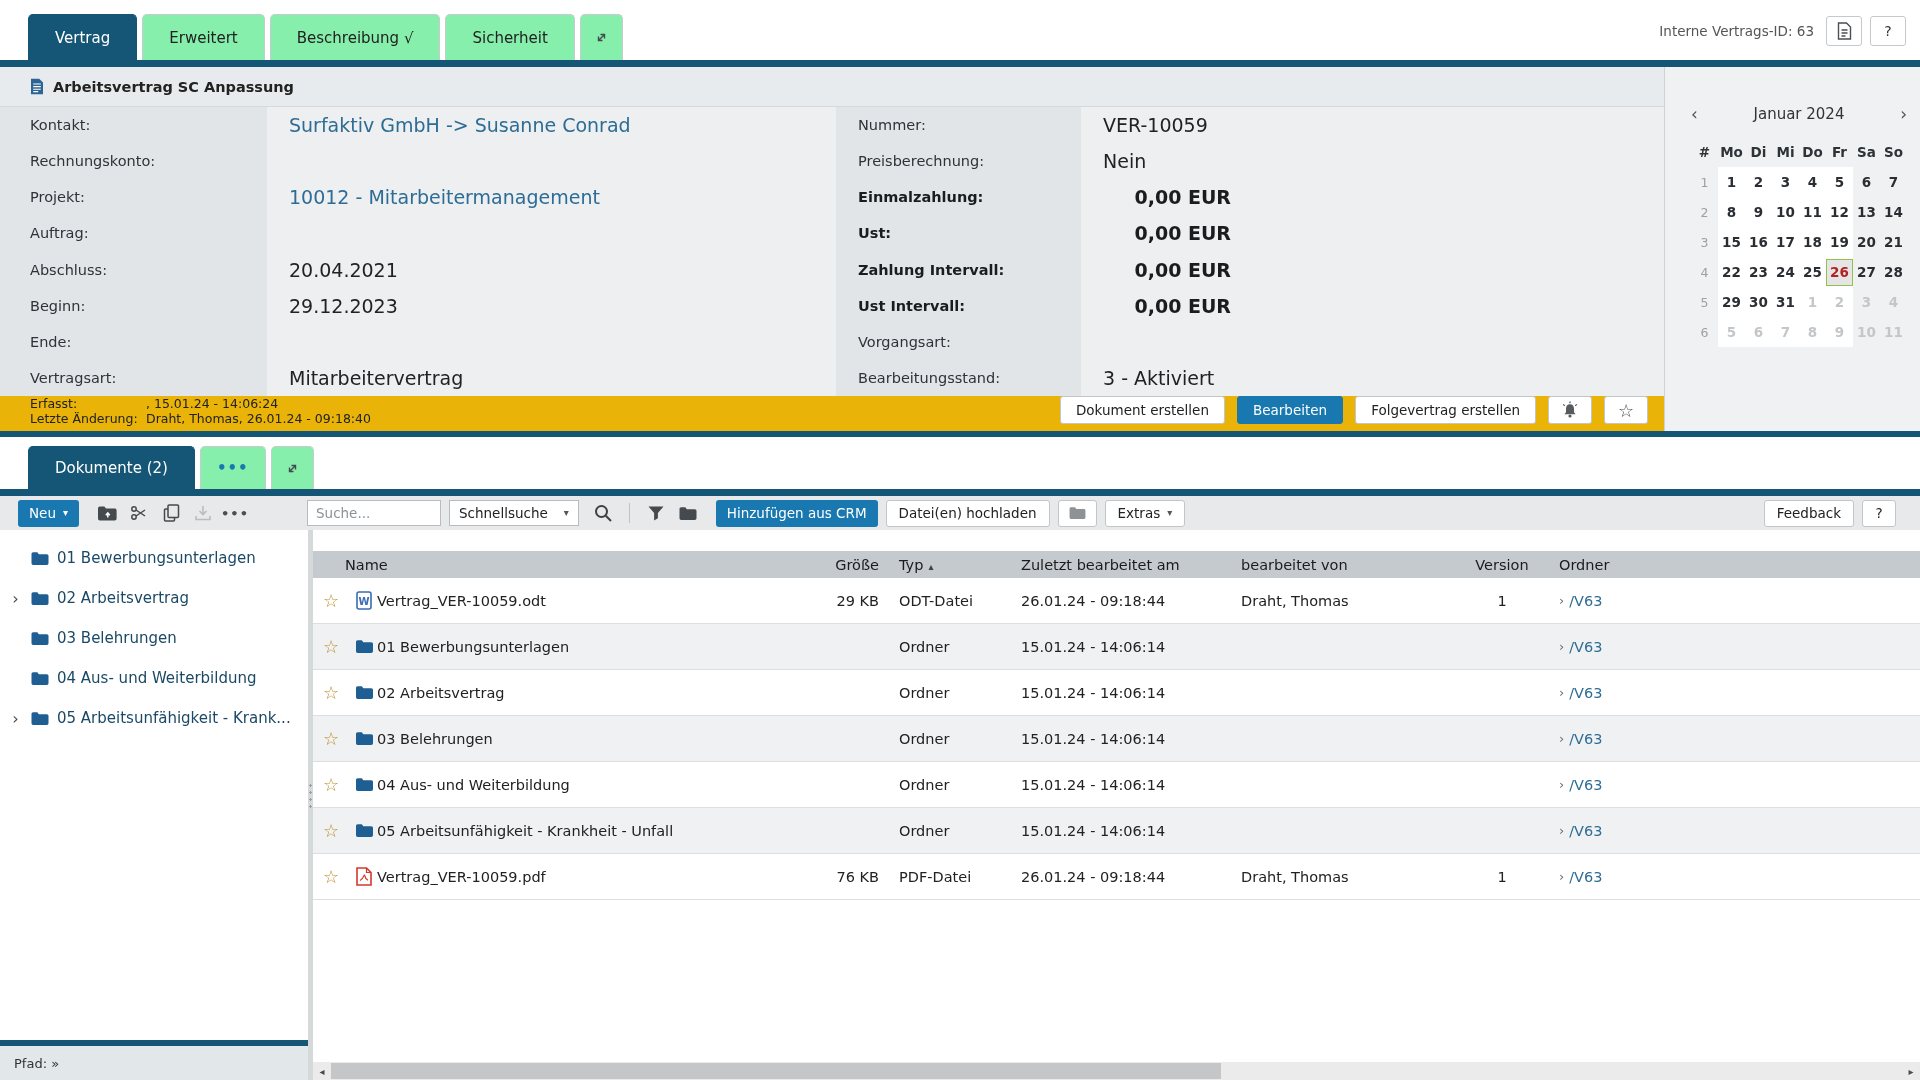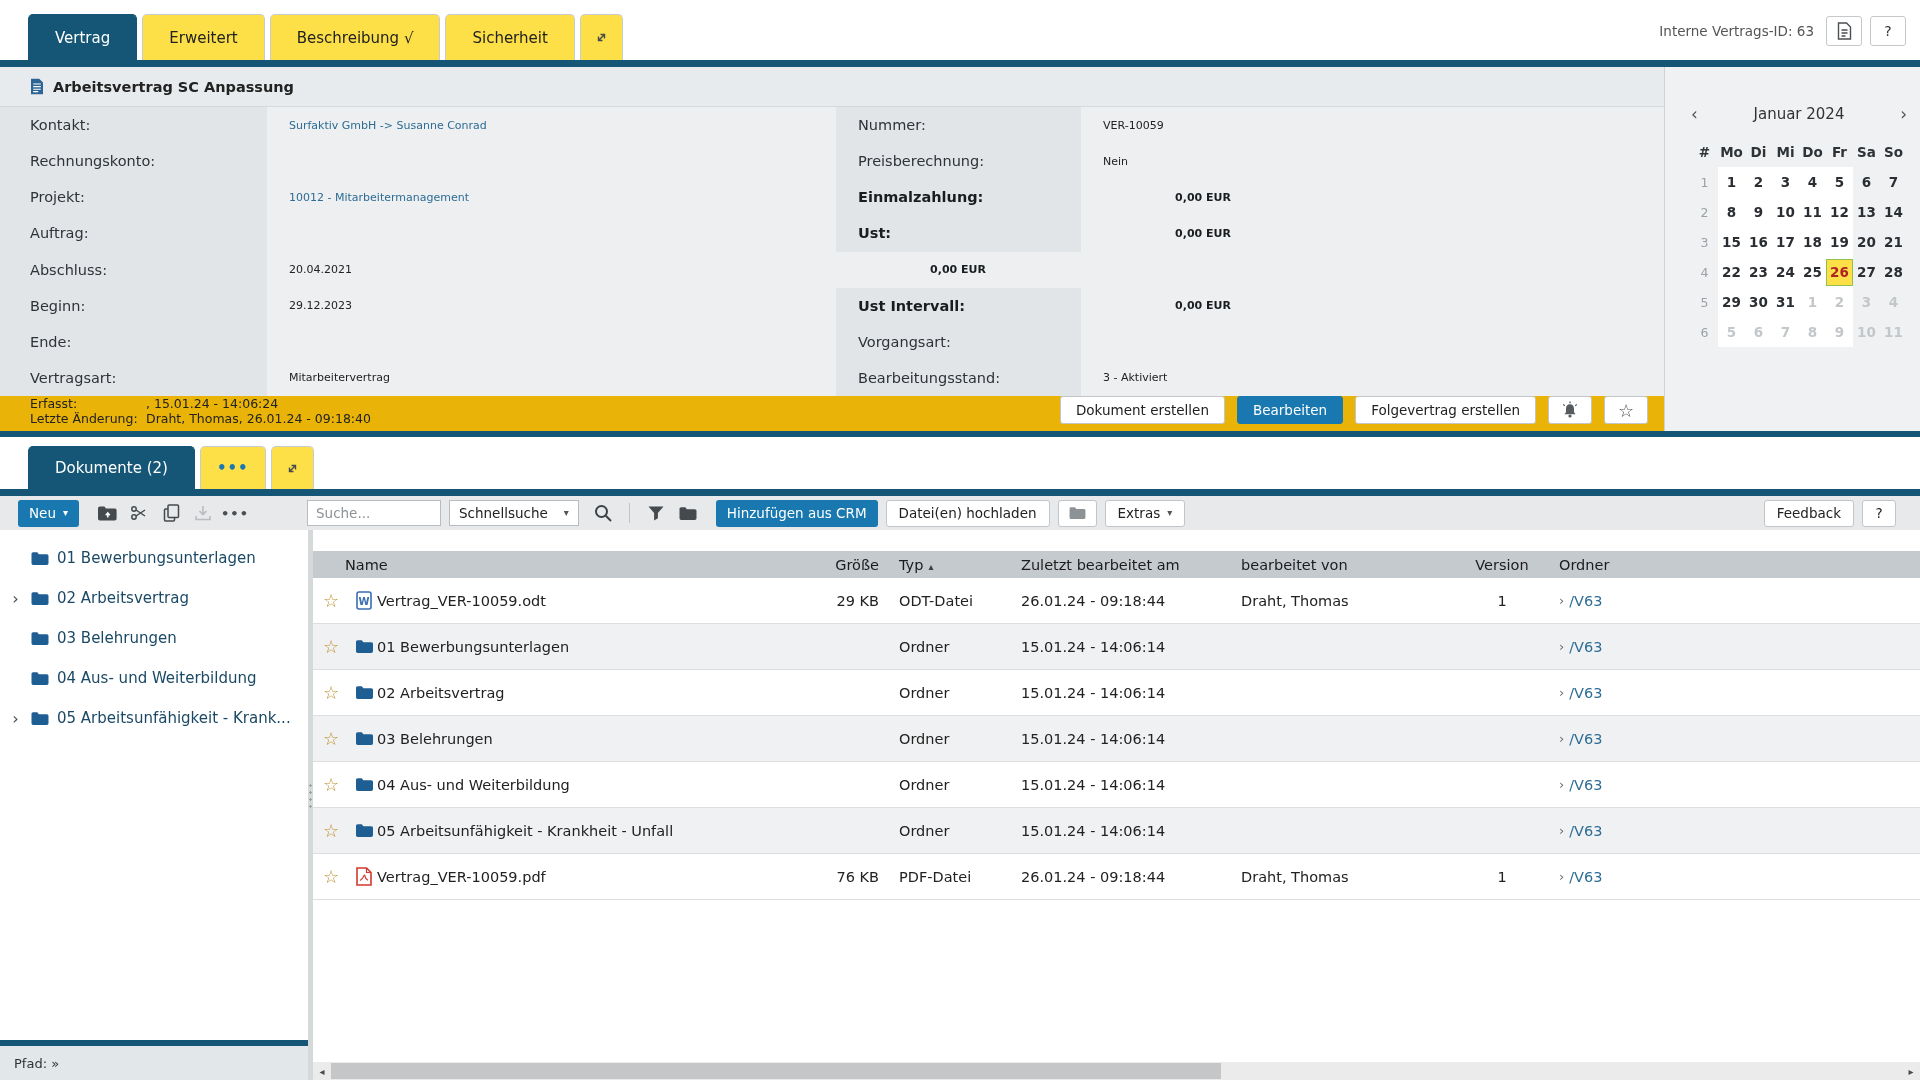--- a/index.html
+++ b/index.html
@@ -11,21 +11,21 @@
     --selected-day-border:#94c04c;
   }
   *{box-sizing:border-box;margin:0;padding:0}
   html,body{width:1920px;height:1080px;overflow:hidden;background:#fff;
     font-family:"DejaVu Sans","Liberation Sans",sans-serif;font-size:14px;color:#222}
   .app{width:1920px;height:1080px;display:flex;flex-direction:column}
 
   
   .topbar{height:60px;display:flex;align-items:flex-end;padding-left:28px;background:#fff;position:relative;flex:none}
   .tab{height:46px;padding:0 26px;display:flex;align-items:center;font-size:15px;
-    border:1px solid #c8cbcd;border-bottom:none;border-radius:5px 5px 0 0;margin-right:5px;background:#fde047;color:#222;cursor:pointer}
+    border:1px solid #c8cbcd;border-bottom:none;border-radius:5px 5px 0 0;margin-right:5px;background:#86efac;color:#222;cursor:pointer}
   .tab.active{background:var(--accent-dark);border-color:var(--accent-dark);color:#fff}
   .tab.icon-tab{padding:0 13px}
   .topbar-right{position:absolute;right:14px;top:16px;display:flex;align-items:center;gap:8px}
   .topbar-right .id-label{color:#555;font-size:13.5px;margin-right:4px}
   .sq-btn{min-width:36px;height:30px;background:#fff;border:1px solid #c6c9cb;border-radius:3px;
     display:inline-flex;align-items:center;justify-content:center;font-size:14px;color:#333;cursor:pointer}
 
   .bar-blue{height:7px;background:var(--accent-dark);flex:none}
   .bar-blue-thin{height:6px;background:var(--accent-dark);flex:none}
 
@@ -35,21 +35,21 @@
   .title-row{height:40px;background:#e8ebed;display:flex;align-items:center;gap:9px;
     padding-left:30px;border-bottom:1px solid #d6d9db;font-weight:bold;font-size:14.5px;flex:none}
   .fields{flex:1;display:flex;background:#edeff1;overflow:hidden}
   .ftable{display:grid;grid-template-rows:repeat(8,1fr)}
   .ftable.left{width:836px}
   .ftable.right{width:828px}
   .frow{display:flex;align-items:stretch}
   .flabel{background:#e2e5e8;display:flex;align-items:center;font-size:14.5px;color:#2e3338}
   .ftable.left .flabel{width:267px;padding-left:30px}
   .ftable.right .flabel{width:245px;padding-left:22px}
-  .fvalue{flex:1;display:flex;align-items:center;padding-left:22px;font-size:11px;color:#222}
+  .fvalue{flex:1;display:flex;align-items:center;padding-left:22px;font-size:19px;color:#222}
   .fvalue.link{color:var(--link);cursor:pointer}
   .frow.bold .flabel,.frow.bold .fvalue{font-weight:bold;color:#1a1d20}
   .fvalue .money{display:inline-block;width:128px;text-align:right;font-weight:bold}
 
   
   .status-bar{height:35px;background:#eab308;display:flex;align-items:flex-start;
     padding:0 16px 0 30px;flex:none}
   .status-lines{display:grid;grid-template-columns:112px auto;column-gap:4px;font-size:12.5px;line-height:15px;color:#222}
   .status-buttons{margin-left:auto;display:flex;align-items:center;gap:12px}
   .btn{height:28px;padding:0 15px;background:#fff;border:1px solid #c3c6c8;border-radius:3px;
@@ -64,21 +64,21 @@
   .cal-nav .nav-arrow.next{text-align:right}
   .cal-nav .month{flex:1;text-align:center}
   .cal-grid{width:216px;margin:10px 0 0 26px;display:grid;grid-template-columns:repeat(8,27px);grid-auto-rows:30px}
   .cal-cell{display:flex;align-items:center;justify-content:center;font-size:13.5px}
   .cal-dh{font-weight:bold;color:#2e3338}
   .cal-wn{color:#9ba1a6;font-size:12.5px}
   .cal-day{font-weight:bold;color:#2a2e32;cursor:pointer}
   .cal-day.wd{background:#fff}
   .cal-day.muted{color:#c3c7ca}
   .cal-day.selected .inner{width:38px;height:27px;display:flex;align-items:center;justify-content:center;
-    border:1.5px solid var(--selected-day-border);background:#fde047;color:var(--selected-day)}
+    border:1.5px solid var(--selected-day-border);background:#e5e5e5;color:var(--selected-day)}
 
   
   .doc-tabs-row{height:52px;background:#fff;display:flex;align-items:flex-end;padding-left:28px;flex:none}
   .doc-tabs-row .tab{height:43px}
   .doc-tabs-row .tab.dots{color:var(--accent-blue);font-weight:bold;letter-spacing:1px;padding:0 16px}
 
   
   .toolbar{height:34px;background:#e7e9eb;display:flex;align-items:center;padding:0 24px 0 18px;flex:none}
   .tbtn{height:27px;display:inline-flex;align-items:center;justify-content:center;gap:7px;
     border-radius:3px;font-size:13.5px;cursor:pointer;white-space:nowrap}
@@ -232,20 +232,21 @@
                 <span class="money">0,00 EUR</span>
               </span>
             </div>
             <div class="frow bold">
               <span class="flabel">Ust:</span>
               <span class="fvalue">
                 <span class="money">0,00 EUR</span>
               </span>
             </div>
             <div class="frow bold">
+              <span class="flabel">Zahlung Intervall:</span>
               <span class="fvalue">
                 <span class="money">0,00 EUR</span>
               </span>
             </div>
             <div class="frow bold">
               <span class="flabel">Ust Intervall:</span>
               <span class="fvalue">
                 <span class="money">0,00 EUR</span>
               </span>
             </div>

